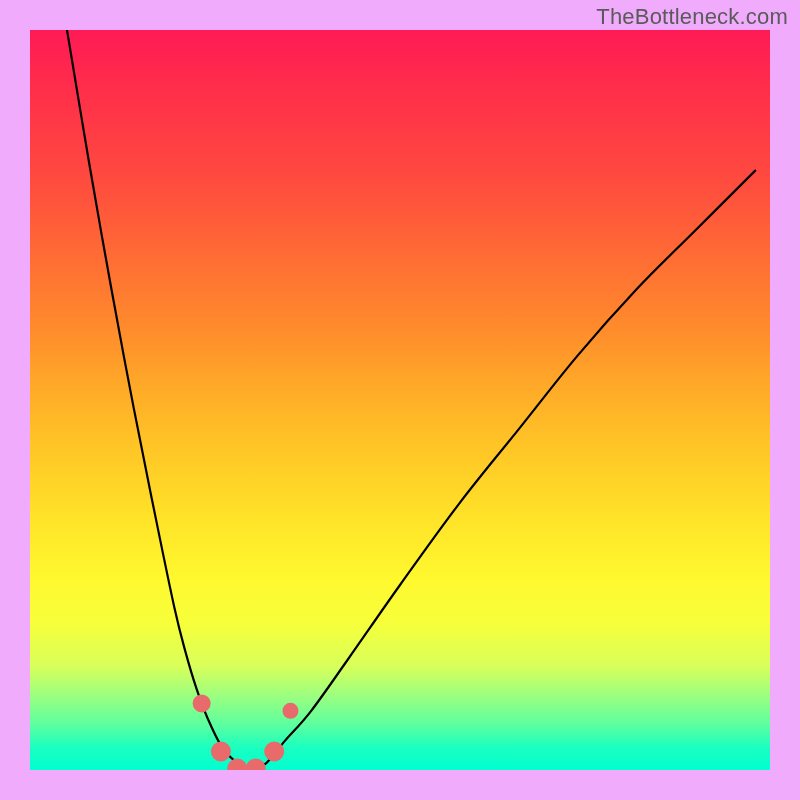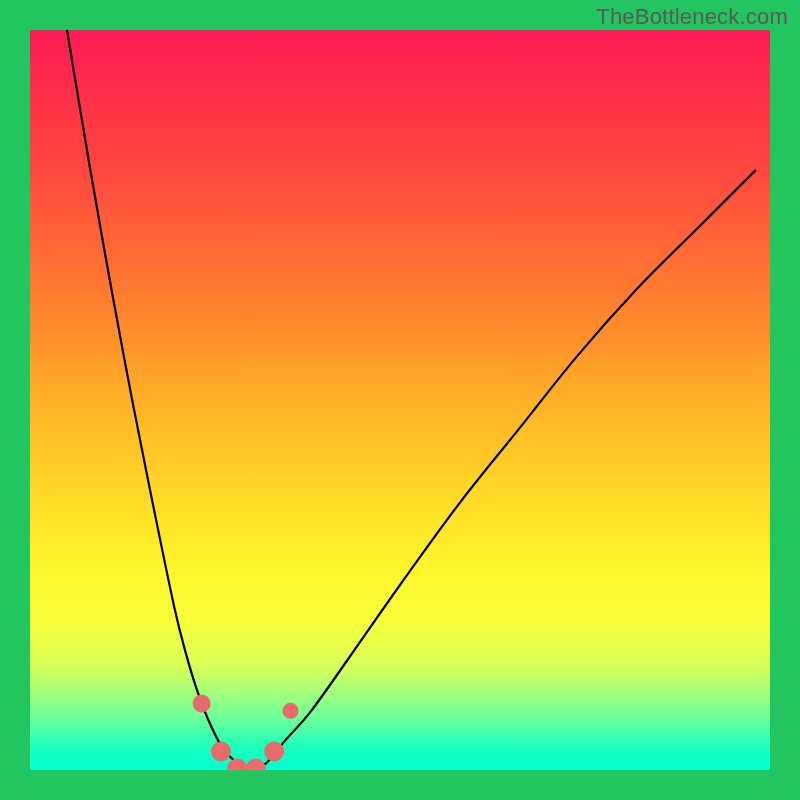--- a/index.html
+++ b/index.html
@@ -8,21 +8,21 @@
     width: 800px;
     height: 800px;
     background: #000;
     overflow: hidden;
     font-family: Arial, Helvetica, sans-serif;
   }
   .frame {
     position: relative;
     width: 800px;
     height: 800px;
-    background: #22c55e;
+    background: #f0abfc;
   }
   .plot-area {
     position: absolute;
     left: 30px;
     top: 30px;
     width: 740px;
     height: 740px;
     background: linear-gradient(
       to bottom,
       #ff1a55 0%,

